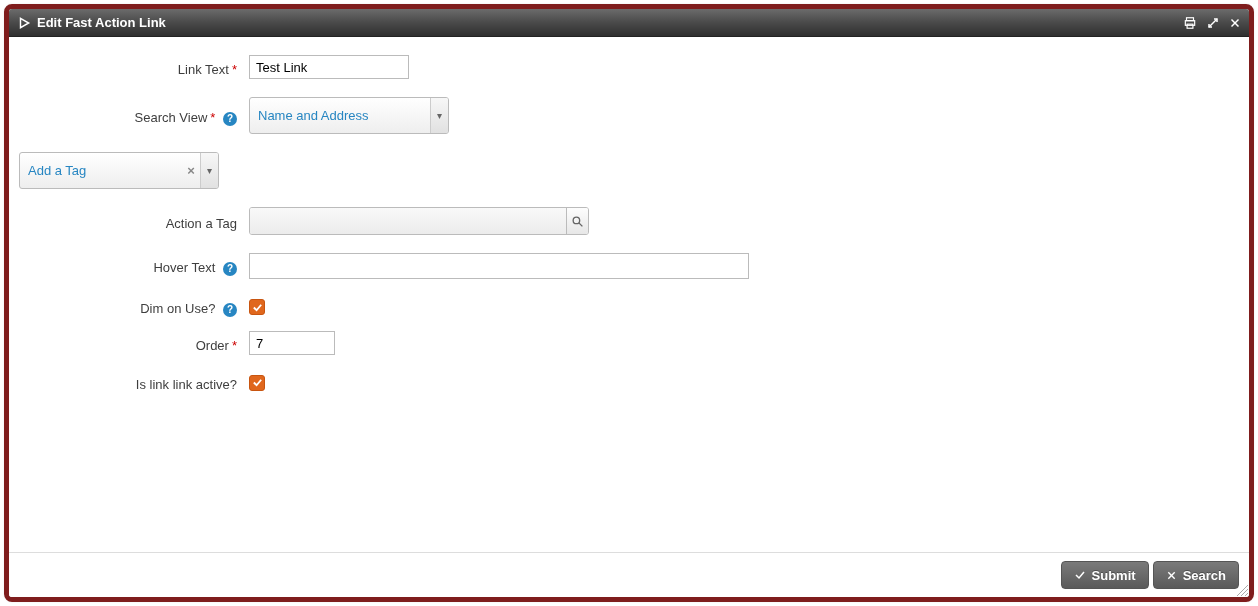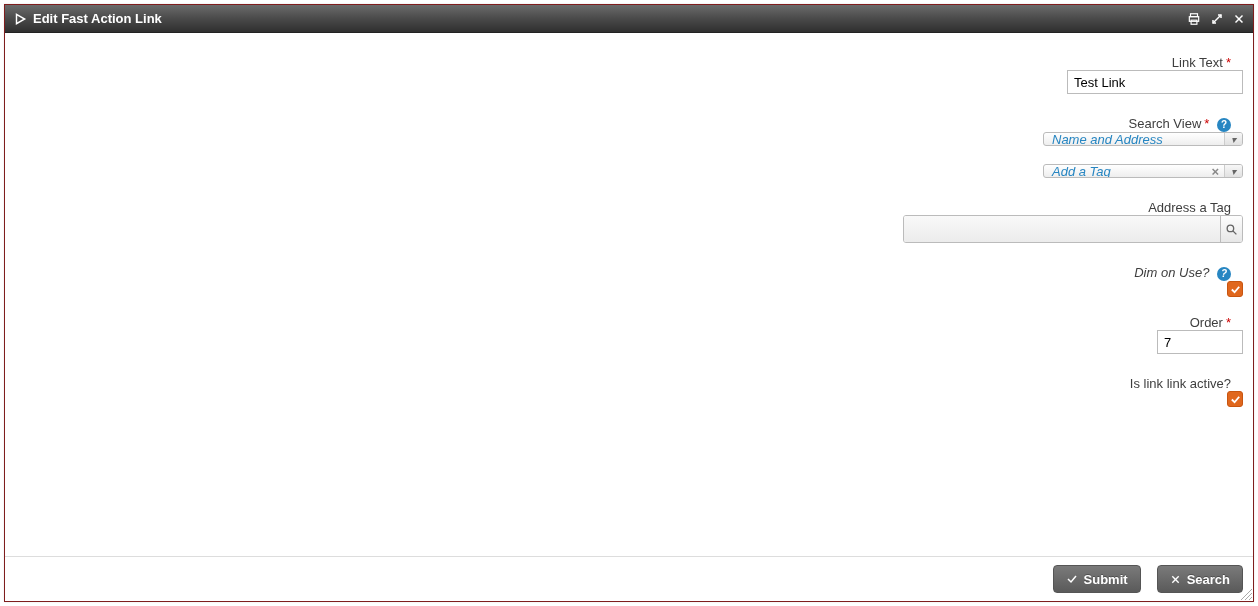--- a/index.html
+++ b/index.html
@@ -6,22 +6,22 @@
   body {
     font-family: "Helvetica Neue", Helvetica, Arial, sans-serif;
     font-size: 13px;
     color: #3e3e3e;
     background: #fff;
     padding: 4px;
   }
   .window {
     width: 1250px;
     height: 598px;
-    border: 1px solid #7f1d1d;
-    border-radius: 0;
+    border: 5px solid #7f1d1d;
+    border-radius: 8px;
     overflow: hidden;
     position: relative;
     display: flex;
     flex-direction: column;
     box-shadow: 0 0 2px rgba(0,0,0,0.1);
   }
   .titlebar {
     height: 28px;
     background: linear-gradient(to bottom, #6b6b6b 0%, #4a4a4a 50%, #2f2f2f 100%);
     color: #fff;
@@ -45,25 +45,24 @@
     display: inline-flex;
     align-items: center;
   }
   .content {
     flex: 1;
     padding: 18px 10px 10px 10px;
     overflow: auto;
   }
   .form-row {
     display: flex;
-    align-items: flex-end;
+    align-items: center;
     margin-bottom: 18px;
-    flex-direction: column;
-  }
-  .form-row.tight { margin-bottom: 14px; font-style: italic; }
+  }
+  .form-row.tight { margin-bottom: 14px; }
   .label-col {
     width: 230px;
     text-align: right;
     padding-right: 12px;
     padding-top: 4px;
     color: #3e3e3e;
     font-size: 13px;
   }
   .field-col {
     flex: 1;
@@ -79,21 +78,21 @@
     border-radius: 50%;
     font-size: 10px;
     font-weight: bold;
     align-items: center;
     justify-content: center;
     margin-left: 4px;
     cursor: help;
     line-height: 1;
   }
   input[type="text"].text-short {
-    width: 176px;
+    width: 160px;
     height: 24px;
     padding: 2px 6px;
     border: 1px solid #bbb;
     font-size: 13px;
   }
   input[type="text"].text-wide {
     width: 500px;
     height: 26px;
     padding: 2px 6px;
     border: 1px solid #bbb;
@@ -101,29 +100,28 @@
   }
   input[type="text"].text-num {
     width: 86px;
     height: 24px;
     padding: 2px 6px;
     border: 1px solid #bbb;
     font-size: 13px;
   }
   .select2 {
     display: inline-flex;
-    height: 14px;
+    height: 37px;
     border: 1px solid #bbb;
     border-radius: 3px;
     background: linear-gradient(to bottom,#ffffff 0%, #eeeeee 100%);
     align-items: center;
     font-size: 13px;
     color: #2786c2;
     overflow: hidden;
-    font-style: italic;
   }
   .select2 .sel-text {
     padding: 0 8px;
     flex: 1;
     white-space: nowrap;
   }
   .select2 .sel-clear {
     width: 18px;
     text-align: center;
     color: #888;
@@ -181,21 +179,21 @@
     background: #e0671d;
     border-color: #c85510;
     color: #fff;
   }
   .footer {
     border-top: 1px solid #ddd;
     background: #fff;
     padding: 8px 10px;
     display: flex;
     justify-content: flex-end;
-    gap: 16px;
+    gap: 4px;
   }
   .btn {
     display: inline-flex;
     align-items: center;
     gap: 6px;
     height: 28px;
     padding: 0 12px;
     border: 1px solid #555;
     border-radius: 4px;
     background: linear-gradient(to bottom,#7a7a7a 0%, #5a5a5a 100%);
@@ -279,35 +277,44 @@
         <div class="select2 w200">
           <span class="sel-text">Add a Tag</span>
           <span class="sel-clear">×</span>
           <span class="sel-arrow">▾</span>
         </div>
       </div>
     </div>
 
     <div class="form-row">
       <div class="label-col">
-        <span>Address a Tag</span>
+        <span>Action a Tag</span>
       </div>
       <div class="field-col">
         <div class="tag-search">
           <input class="ts-input" type="text" value="" style="">
           <span class="ts-btn">
             <svg width="13" height="13" viewBox="0 0 24 24" fill="none" stroke="#666" stroke-width="2.5">
               <circle cx="10" cy="10" r="6"></circle>
                 <path d="M15 15 L21 21"></path>
             </svg>
           </span>
         </div>
       </div>
     </div>
 
+    <div class="form-row">
+      <div class="label-col">
+        <span>Hover Text</span>
+        <span class="help-icon">?</span>
+      </div>
+      <div class="field-col">
+        <input type="text" class="text-wide" value="" style="">
+      </div>
+    </div>
 
 
     <div class="form-row tight">
       <div class="label-col">
         <span>Dim on Use?</span>
         <span class="help-icon">?</span>
       </div>
       <div class="field-col">
         <span class="checkbox checked">
           <svg width="11" height="11" viewBox="0 0 24 24" fill="none" stroke="#fff" stroke-width="4">

